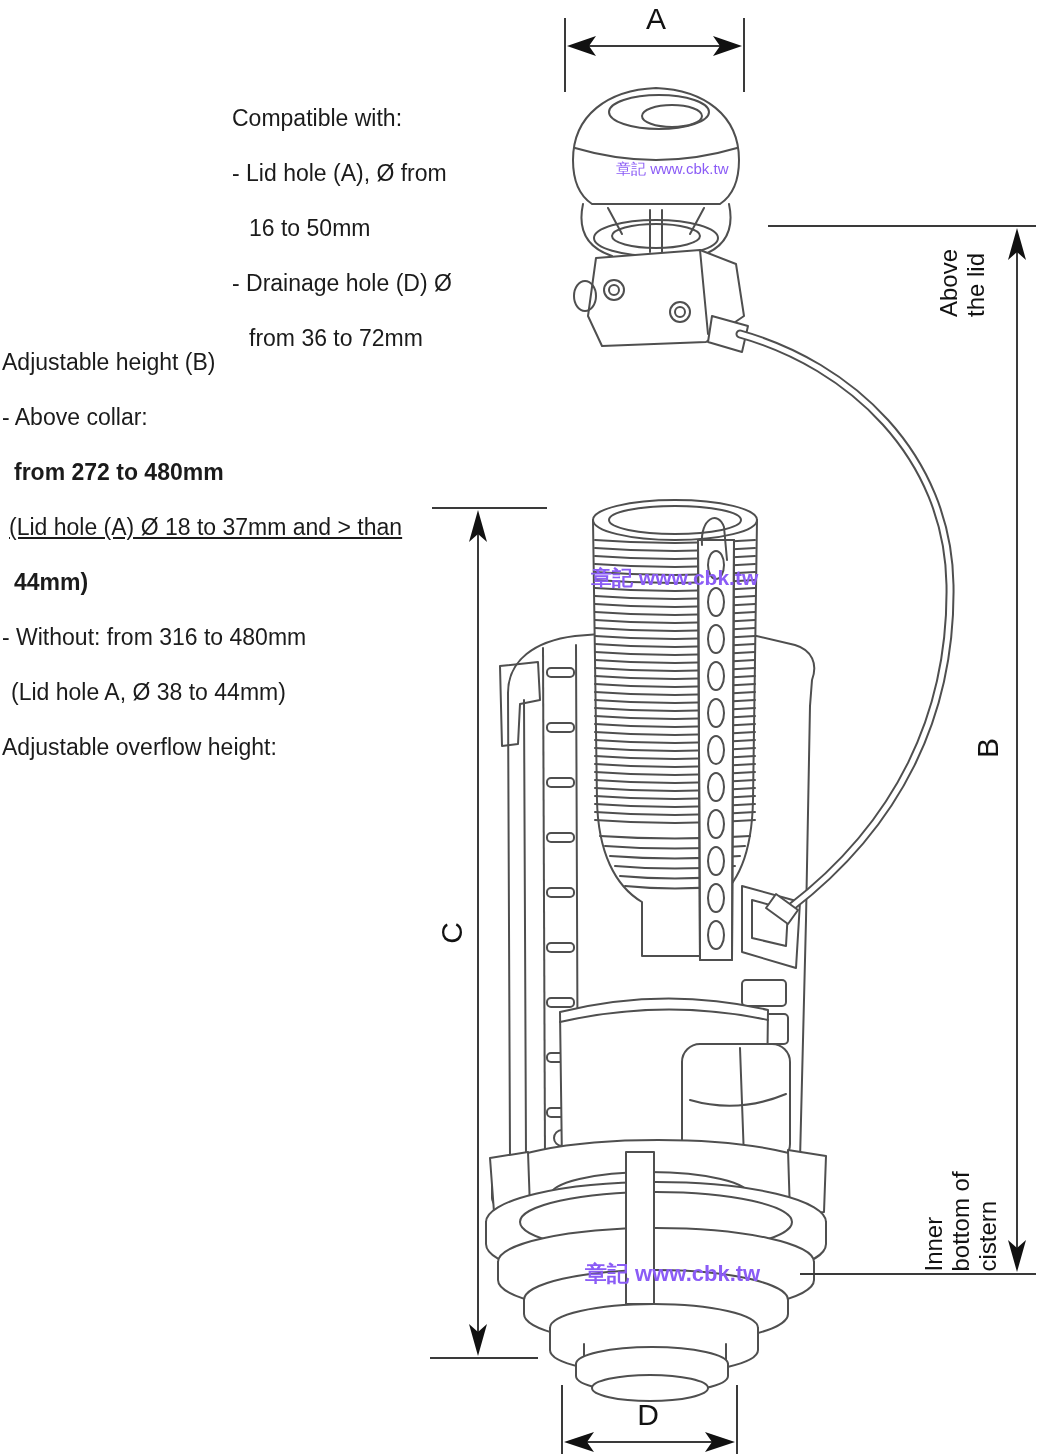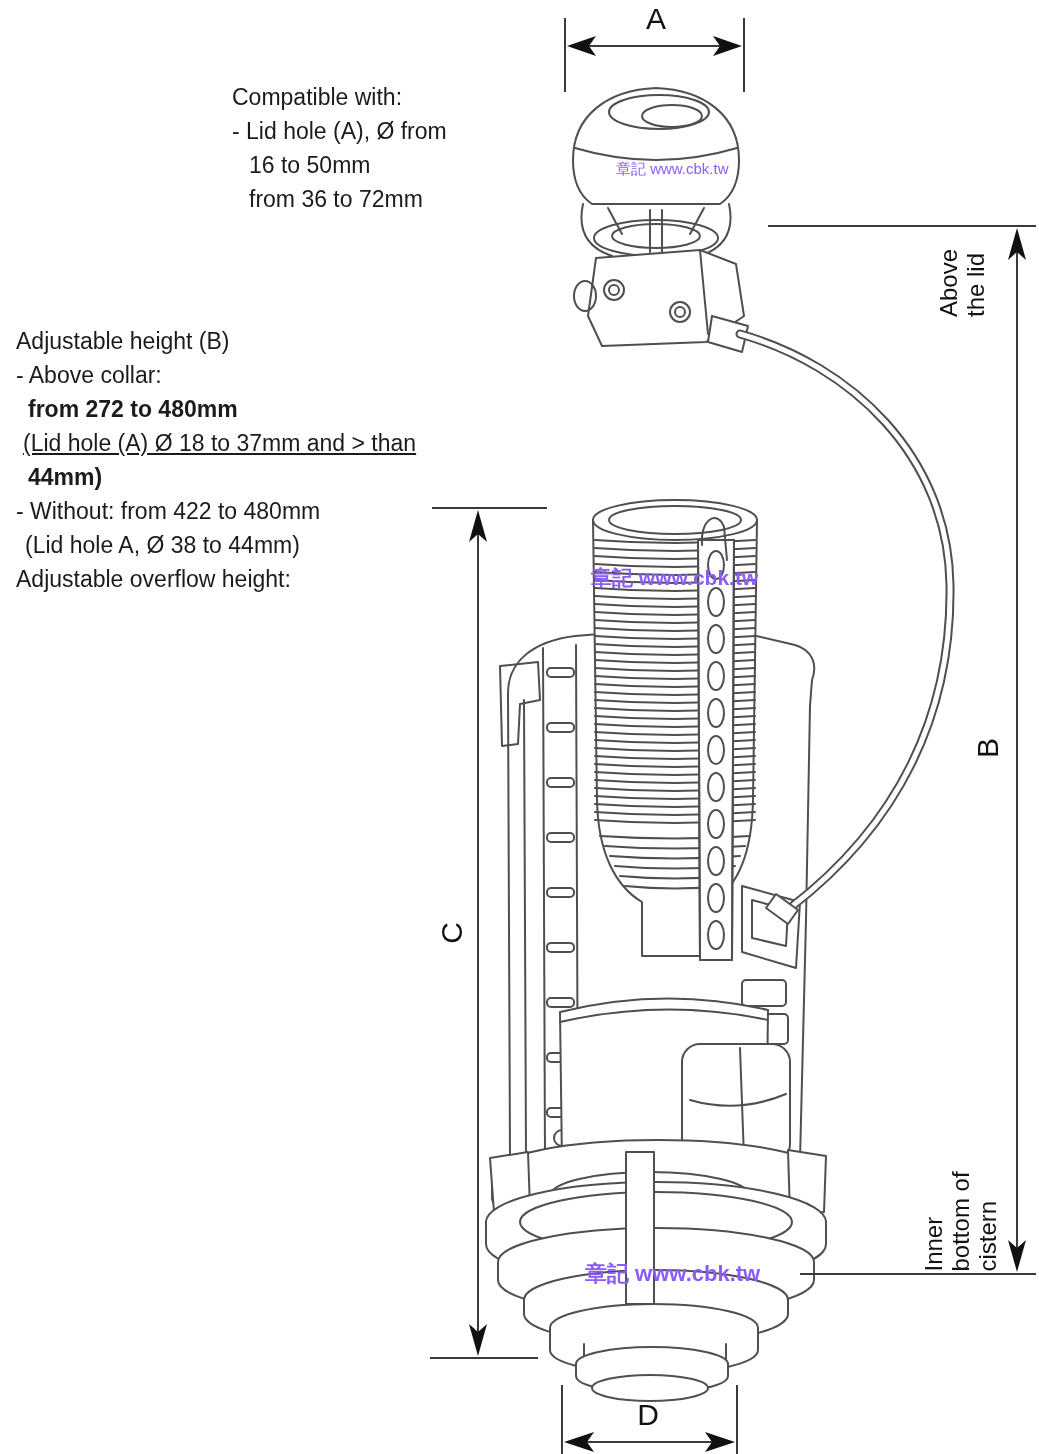--- a/index.html
+++ b/index.html
@@ -2,21 +2,21 @@
 <html><head>
 <meta charset="utf-8">
 <style>
   html,body{margin:0;padding:0;background:#fff;}
   .canvas{
     position:relative;width:1039px;height:1454px;background:#ffffff;
     font-family:"Liberation Sans", sans-serif;overflow:hidden;color:#1b1b1b;
   }
   svg.draw{position:absolute;left:0;top:0;}
   .note{position:absolute;font-size:23px;line-height:34px;color:#1b1b1b;}
-  .note div{white-space:nowrap;}
+  .note div{white-space:nowrap;margin-top:21px;}
   .ind7{padding-left:7px;text-decoration:underline;}
   .ind9{padding-left:9px;}
   .ind12{padding-left:12px;font-weight:bold;}
   .ind17{padding-left:17px;}
   .dim-label{position:absolute;font-size:30px;color:#121212;text-align:center;}
   .rot{transform:rotate(-90deg);transform-origin:center center;}
   .side-label{position:absolute;font-size:24px;line-height:27px;color:#121212;
     text-align:left;white-space:nowrap;}
   .wm{position:absolute;color:#8b5cf6;white-space:nowrap;}
   .wm1{left:616px;top:160px;font-size:15px;}
@@ -241,30 +241,31 @@
         <polygon points="564,1442 594,1432 587,1442 594,1452" fill="#111" stroke="none"></polygon>
         <polygon points="735,1442 705,1432 712,1442 705,1452" fill="#111" stroke="none"></polygon>
       </g>
     </g>
   </svg>
 
   <div class="note" id="compatible-note" style="left: 232px; top: 80px;">
     <div>Compatible with:</div>
     <div>- Lid hole (A), Ø from</div>
     <div class="ind17">16 to 50mm</div>
+    <div>- Drainage hole (D) Ø</div>
     <div class="ind17">from 36 to 72mm</div>
   </div>
 
-  <div class="note" id="adjustable-note" style="left:16px;top:324px;">
+  <div class="note" id="adjustable-note" style="left:2px;top:324px;">
     <div>Adjustable height (B)</div>
     <div>- Above collar:</div>
     <div class="ind12">from 272 to 480mm</div>
     <div class="ind7">(Lid hole (A) Ø 18 to 37mm and &gt; than</div>
     <div class="ind12">44mm)</div>
-    <div>- Without: from 422 to 480mm</div>
+    <div>- Without: from 316 to 480mm</div>
     <div class="ind9">(Lid hole A, Ø 38 to 44mm)</div>
     <div>Adjustable overflow height:</div>
   </div>
 
   <div class="dim-label" style="left:640px;top:2px;width:32px;">A</div>
 
   <div class="dim-label rot" style="left:966px;top:731px;width:44px;">B</div>
 
   <div class="dim-label rot" style="left:430px;top:916px;width:44px;">C</div>
 

